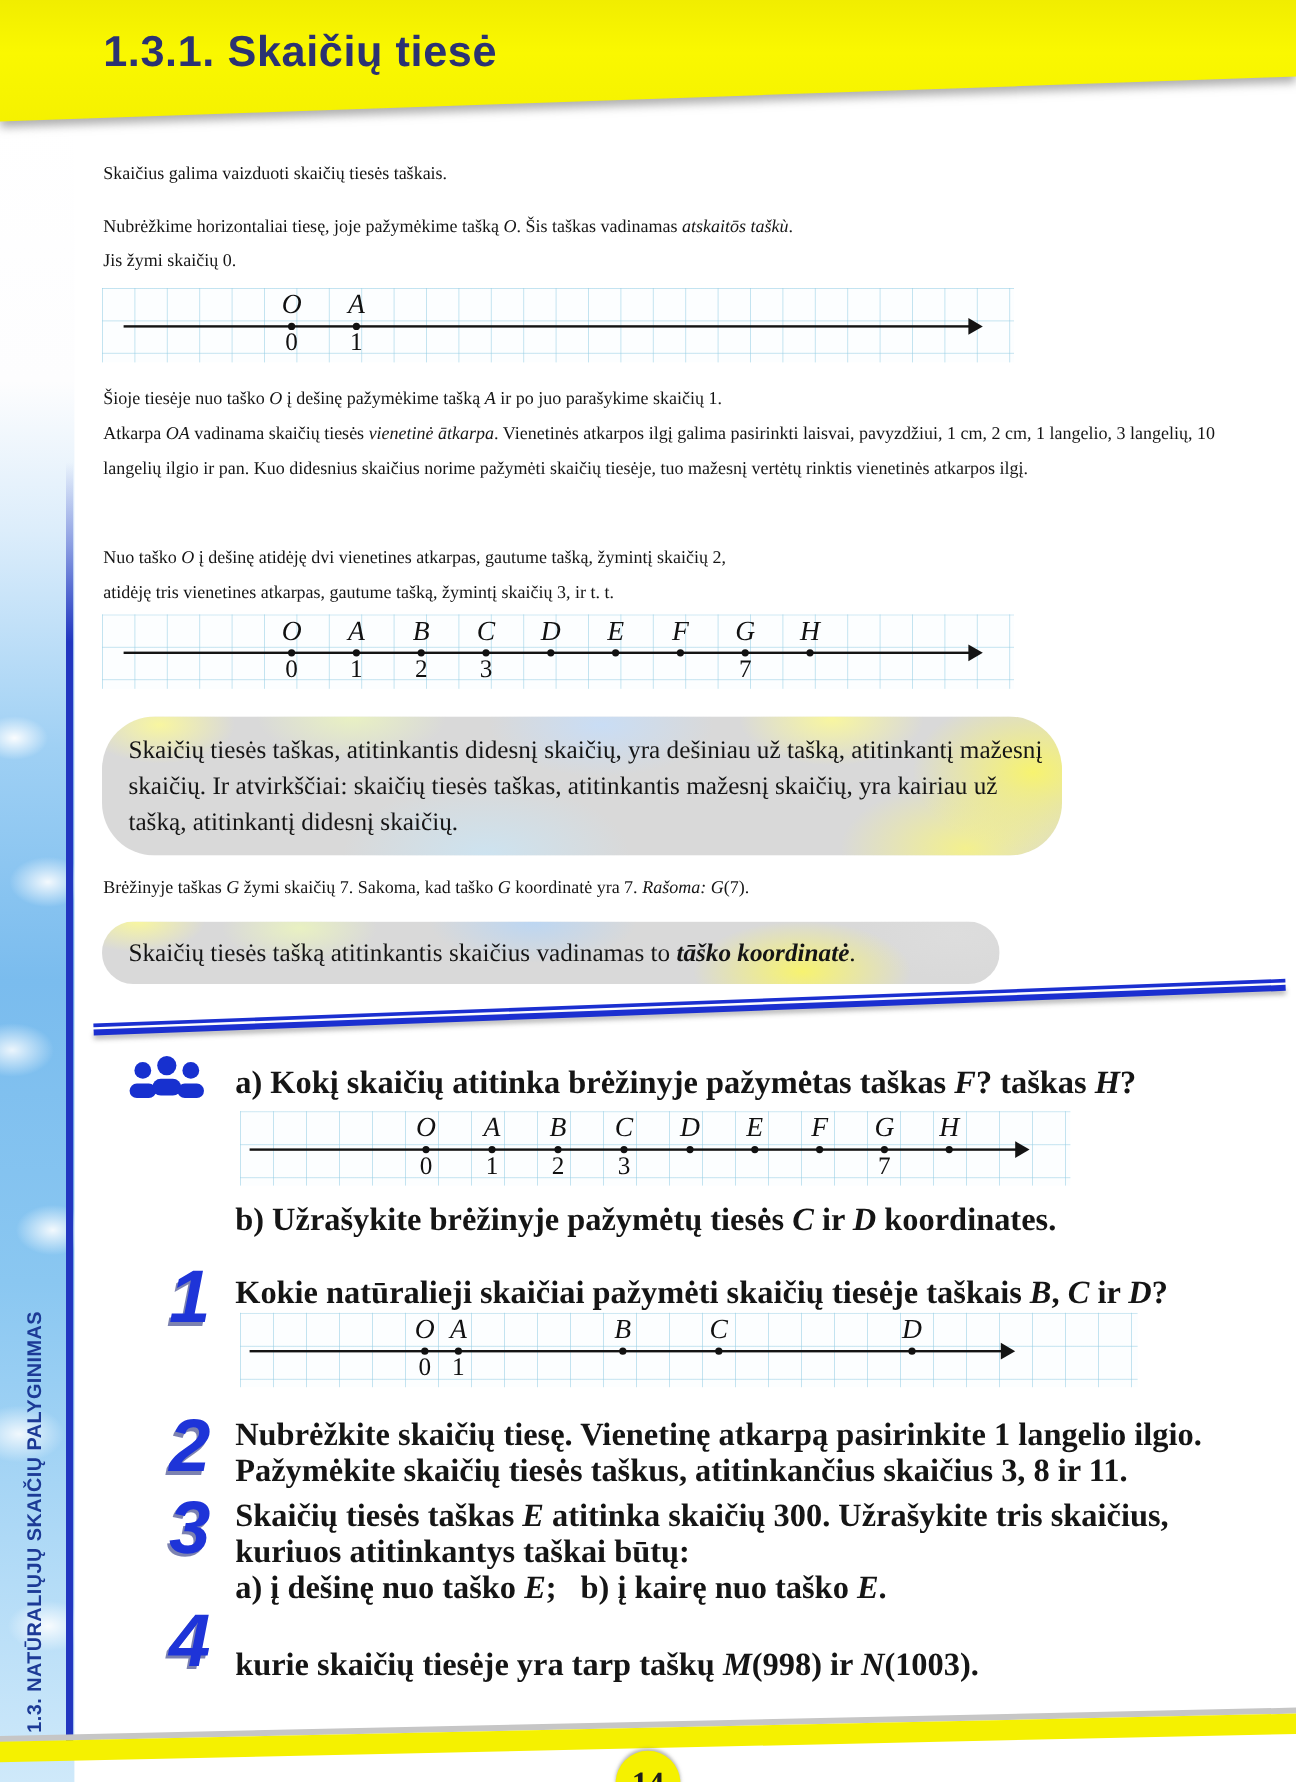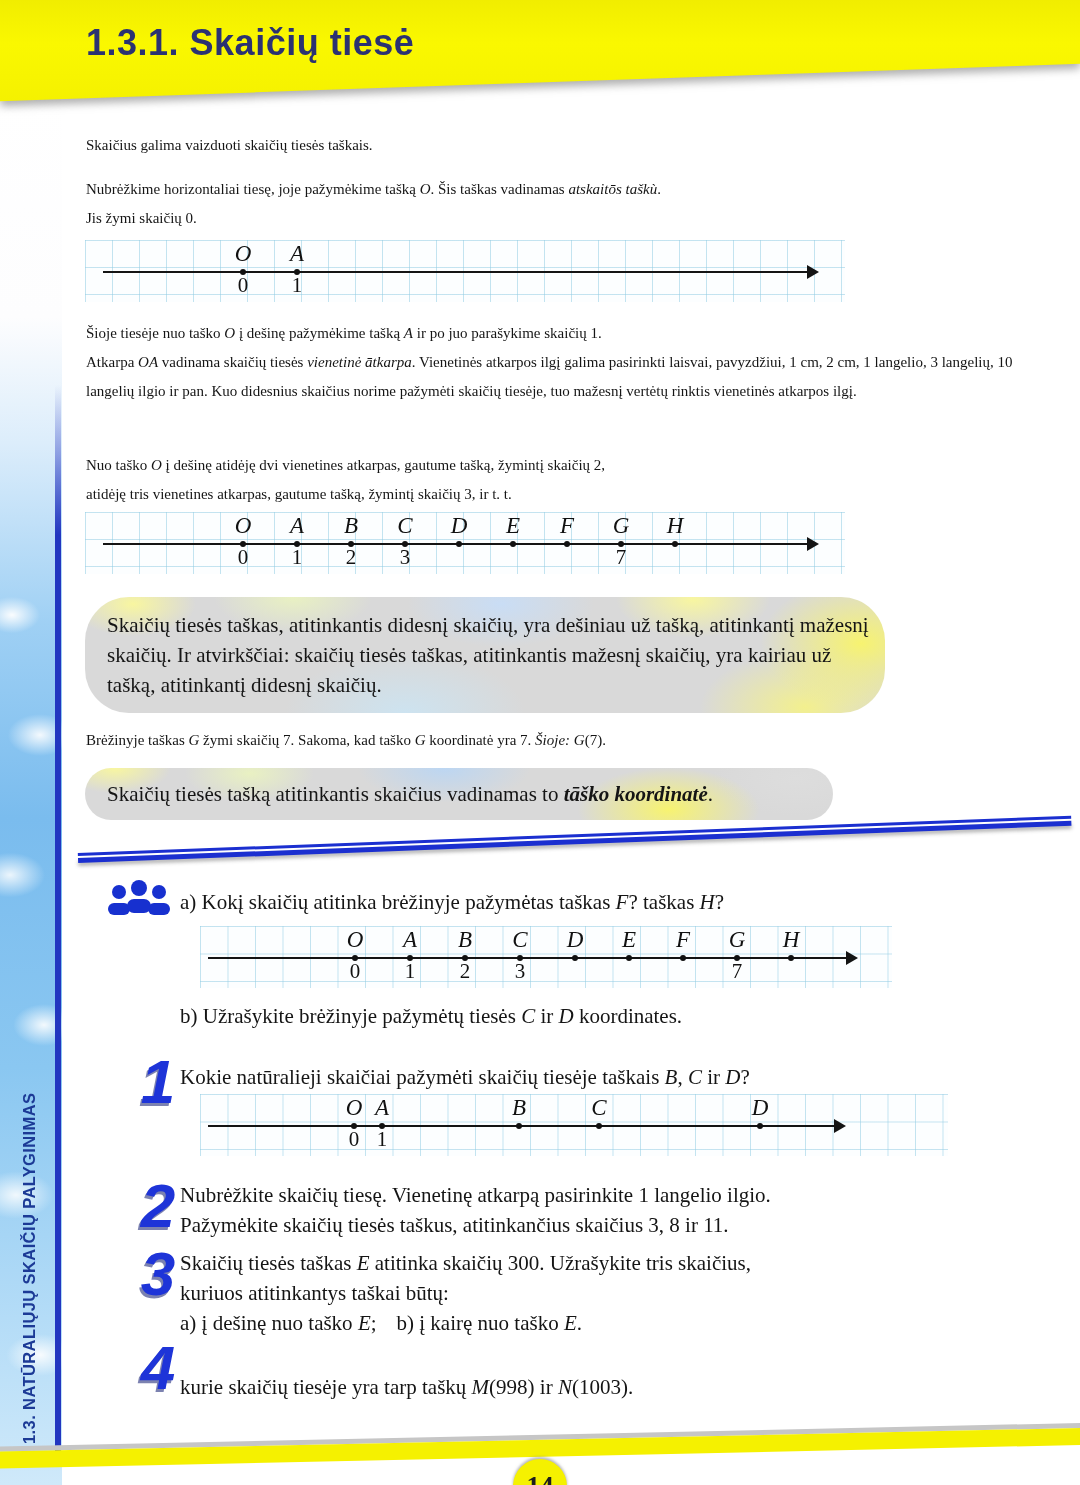--- a/index.html
+++ b/index.html
@@ -89,21 +89,21 @@
   .bold-italic{font-weight:bold;font-style:italic;}
 
   
   .separator{position:absolute;left:78px;top:853px;width:994px;height:11px;
      transform:rotate(-2.15deg);transform-origin:0 50%;z-index:2;}
   .sep-thin{height:3px;background:#1b2fd0;margin-bottom:2px;}
   .sep-thick{height:5px;background:#1b2fd0;box-shadow:0 3px 4px rgba(90,90,90,.45);}
 
   
   .group-icon{position:absolute;left:106px;top:880px;width:64px;height:42px;}
-  .task{position:absolute;left:180px;width:860px;margin:0;font-size:21px;line-height:29px;}
+  .task{position:absolute;left:196px;width:860px;margin:0;font-size:27px;line-height:29px;font-weight:bold;}
   .pos-ta{top:888px;}
   .pos-tb{top:1002px;}
   .pos-e1{top:1063px;}
   .pos-e2a{top:1181px;}.pos-e2b{top:1211px;}
   .pos-e3a{top:1249px;}.pos-e3b{top:1279px;}.pos-e3c{top:1309px;}
   .pos-e4a{top:1343px;}.pos-e4b{top:1373px;}
   .gap{margin-left:20px;}
   .ex-num{position:absolute;left:132px;width:52px;margin:0;text-align:center;
      font-family:"Liberation Sans",sans-serif;font-weight:900;font-style:italic;font-size:62px;line-height:60px;
      color:#1e34d8;text-shadow:-2px 3px 0 rgba(16,27,112,.55);}
@@ -179,21 +179,21 @@
       <span class="nl-label" style="left: 536px;">G</span>
       <span class="nl-value" style="left: 536px;">7</span>
       <span class="nl-dot" style="left: 590px;"></span>
       <span class="nl-label" style="left: 590px;">H</span>
     </div>
 
   <div class="cloud cloud-big">
     <p>Skaičių tiesės taškas, atitinkantis didesnį skaičių, yra dešiniau už tašką, atitinkantį mažesnį skaičių. Ir atvirkščiai: skaičių tiesės taškas, atitinkantis mažesnį skaičių, yra kairiau už tašką, atitinkantį didesnį skaičių.</p>
   </div>
 
-  <p class="body pos-p5"><span>Brėžinyje taškas </span><i>G</i><span> žymi skaičių 7. Sakoma, kad taško </span><i>G</i><span> koordinatė yra 7. </span><i>Šioje: </i><i>G</i><span>(7).</span></p>
+  <p class="body pos-p5"><span>Brėžinyje taškas </span><i>G</i><span> žymi skaičių 7. Sakoma, kad taško </span><i>G</i><span> koordinatė yra 7. </span><i>Rašoma: </i><i>G</i><span>(7).</span></p>
 
   <div class="cloud cloud-small">
     <p><span>Skaičių tiesės tašką atitinkantis skaičius vadinamas to </span><span class="bold-italic">tāško koordinatė</span><span>.</span></p>
   </div>
 
   <div class="separator">
     <div class="sep-thin"></div>
     <div class="sep-thick"></div>
   </div>
 

